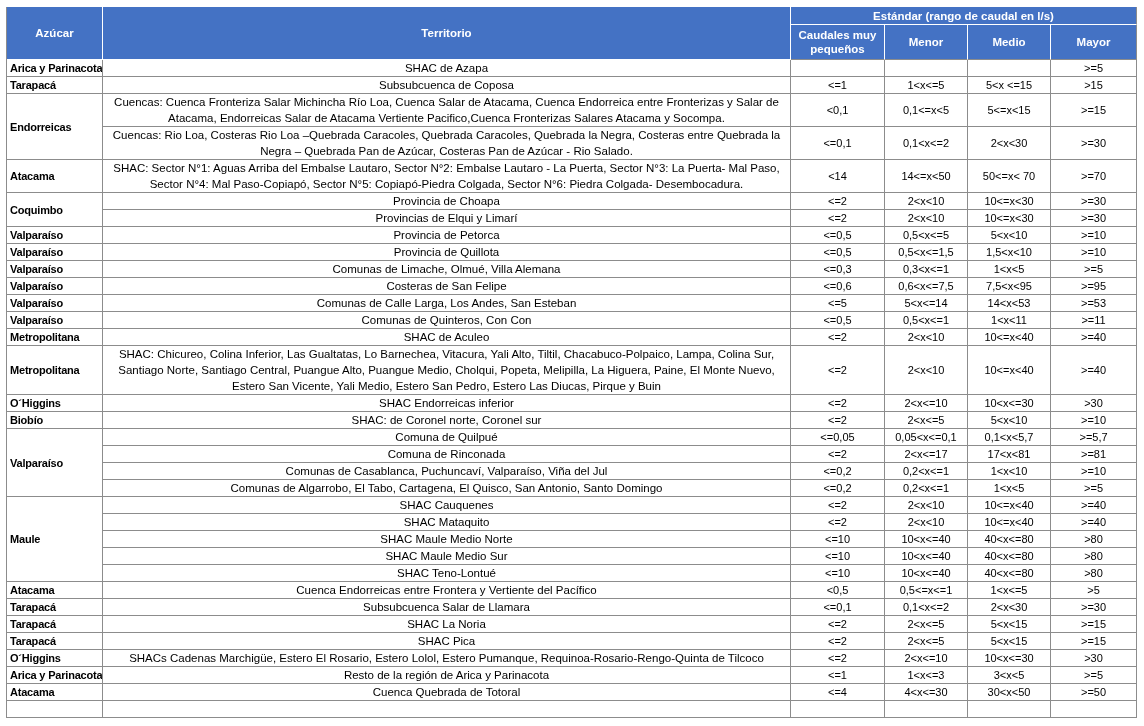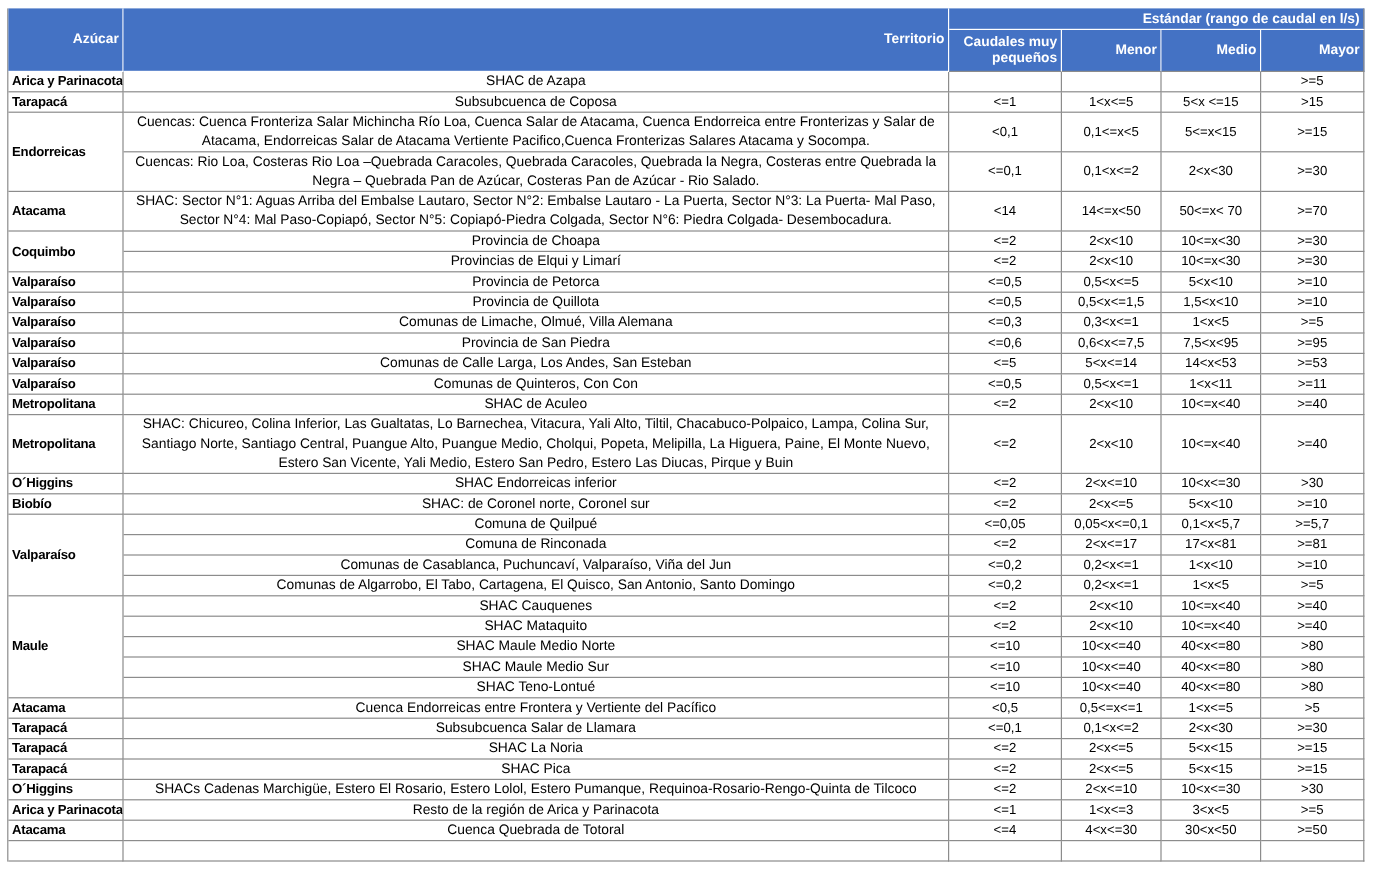--- a/index.html
+++ b/index.html
@@ -30,21 +30,21 @@
   col.c-v2 { width: 83px; }
   col.c-v3 { width: 83px; }
   col.c-v4 { width: 86px; }
 
   thead th {
     background: var(--header-bg, #4472C4);
     color: var(--header-text, #ffffff);
     font-weight: bold;
     font-size: 11.5px;
     line-height: 14px;
-    text-align: right;
+    text-align: center;
     vertical-align: middle;
     border-right: 1px solid #ffffff;
     border-bottom: 1px solid #ffffff;
     padding: 2px 3px;
   }
   thead tr.group-row th { height: 15px; padding: 1px 3px; }
   thead tr.sub-row th { height: 30px; border-bottom: 1px solid #8c8c8c; }
   thead th.last-col { border-right: 1px solid #8c8c8c; }
 
   tbody td {
@@ -174,21 +174,21 @@
         <tr>
           <td class="region">Valparaíso</td>
           <td class="territorio">Comunas de Limache, Olmué, Villa Alemana</td>
           <td class="val">&lt;=0,3</td>
           <td class="val">0,3&lt;x&lt;=1</td>
           <td class="val">1&lt;x&lt;5</td>
           <td class="val">&gt;=5</td>
         </tr>
         <tr>
           <td class="region">Valparaíso</td>
-          <td class="territorio">Provincia de San Piedra</td>
+          <td class="territorio">Costeras de San Felipe</td>
           <td class="val">&lt;=0,6</td>
           <td class="val">0,6&lt;x&lt;=7,5</td>
           <td class="val">7,5&lt;x&lt;95</td>
           <td class="val">&gt;=95</td>
         </tr>
         <tr>
           <td class="region">Valparaíso</td>
           <td class="territorio">Comunas de Calle Larga,  Los Andes, San Esteban</td>
           <td class="val">&lt;=5</td>
           <td class="val">5&lt;x&lt;=14</td>
@@ -244,21 +244,21 @@
           <td class="val">&gt;=5,7</td>
         </tr>
         <tr>
           <td class="territorio">Comuna de Rinconada</td>
           <td class="val">&lt;=2</td>
           <td class="val">2&lt;x&lt;=17</td>
           <td class="val">17&lt;x&lt;81</td>
           <td class="val">&gt;=81</td>
         </tr>
         <tr>
-          <td class="territorio">Comunas de Casablanca, Puchuncaví, Valparaíso, Viña del Jun</td>
+          <td class="territorio">Comunas de Casablanca, Puchuncaví, Valparaíso, Viña del Jul</td>
           <td class="val">&lt;=0,2</td>
           <td class="val">0,2&lt;x&lt;=1</td>
           <td class="val">1&lt;x&lt;10</td>
           <td class="val">&gt;=10</td>
         </tr>
         <tr>
           <td class="territorio">Comunas de Algarrobo, El Tabo, Cartagena, El Quisco, San Antonio, Santo Domingo</td>
           <td class="val">&lt;=0,2</td>
           <td class="val">0,2&lt;x&lt;=1</td>
           <td class="val">1&lt;x&lt;5</td>

